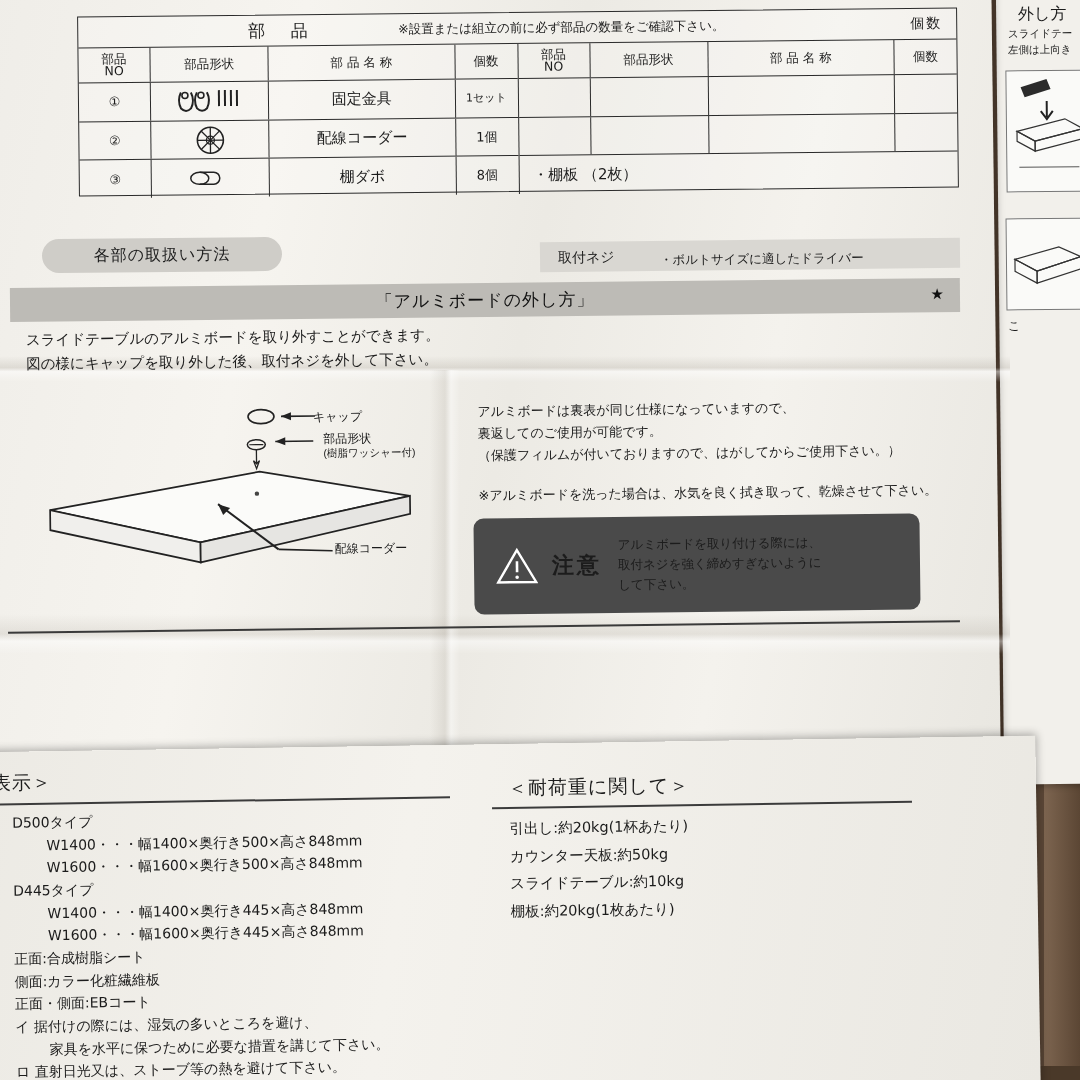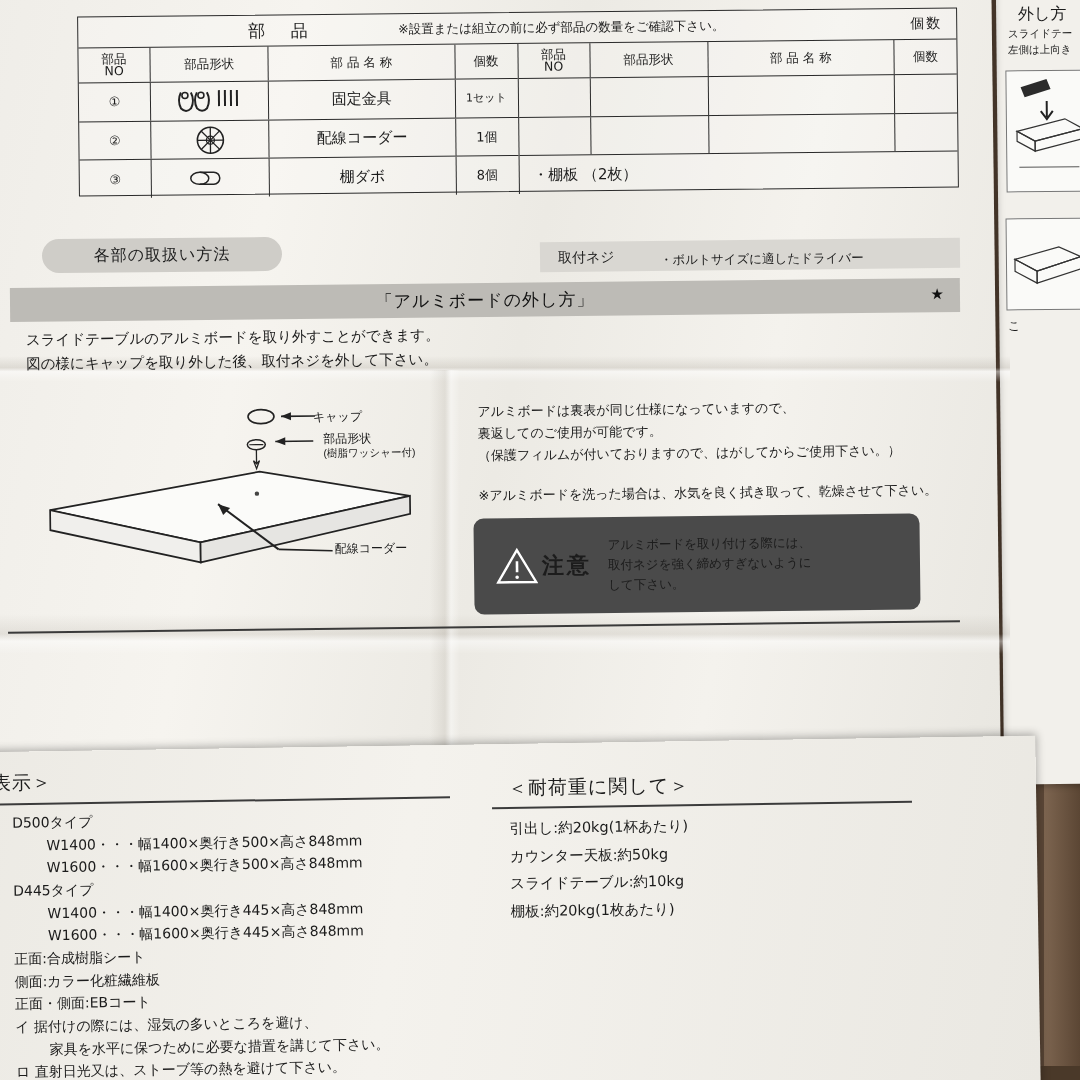--- a/index.html
+++ b/index.html
@@ -212,21 +212,21 @@
     left: 474px; top: 516px;
     width: 446px; height: 96px;
     background: #4a4a4a;
     border-radius: 10px;
     transform: rotate(-0.7deg);
     display: flex; align-items: center;
     color: #fff;
   }
   #caution-tri { margin-left: 22px; }
   #caution-word {
-    font-size: 22px; letter-spacing: 3px; margin-left: 4px; font-weight: 600;
+    font-size: 22px; letter-spacing: 3px; margin-left: 14px; font-weight: 600;
   }
   #caution-text {
     font-size: 12.5px; line-height: 1.6; margin-left: 16px;
   }
 
   
   #illus {
     position: absolute;
     left: 10px; top: 390px;
     width: 440px; height: 220px;

